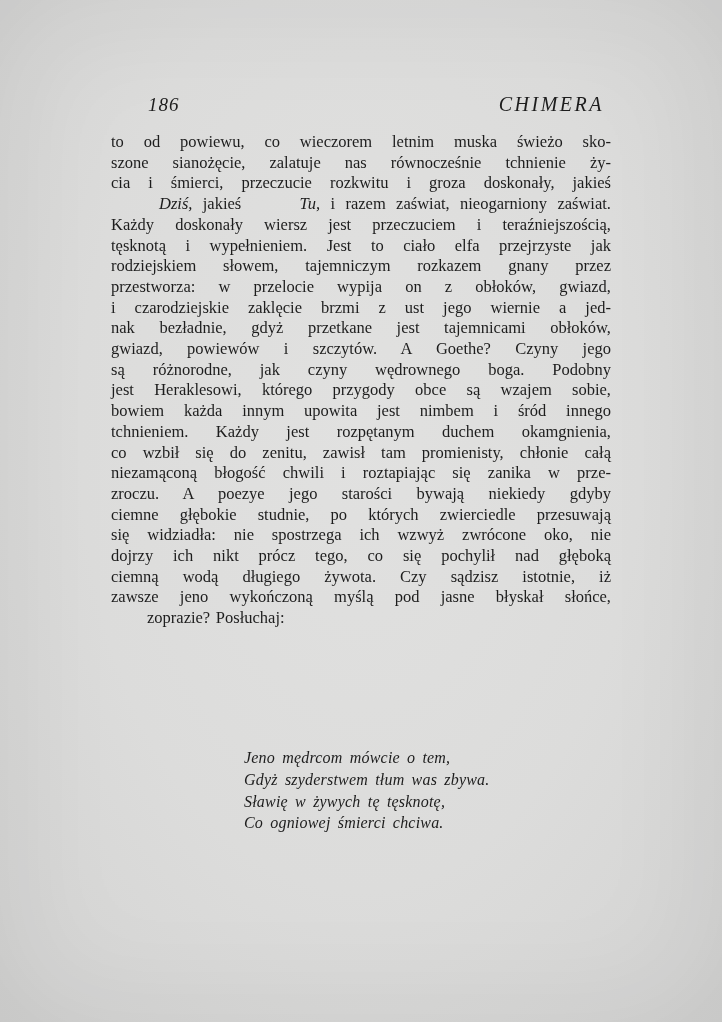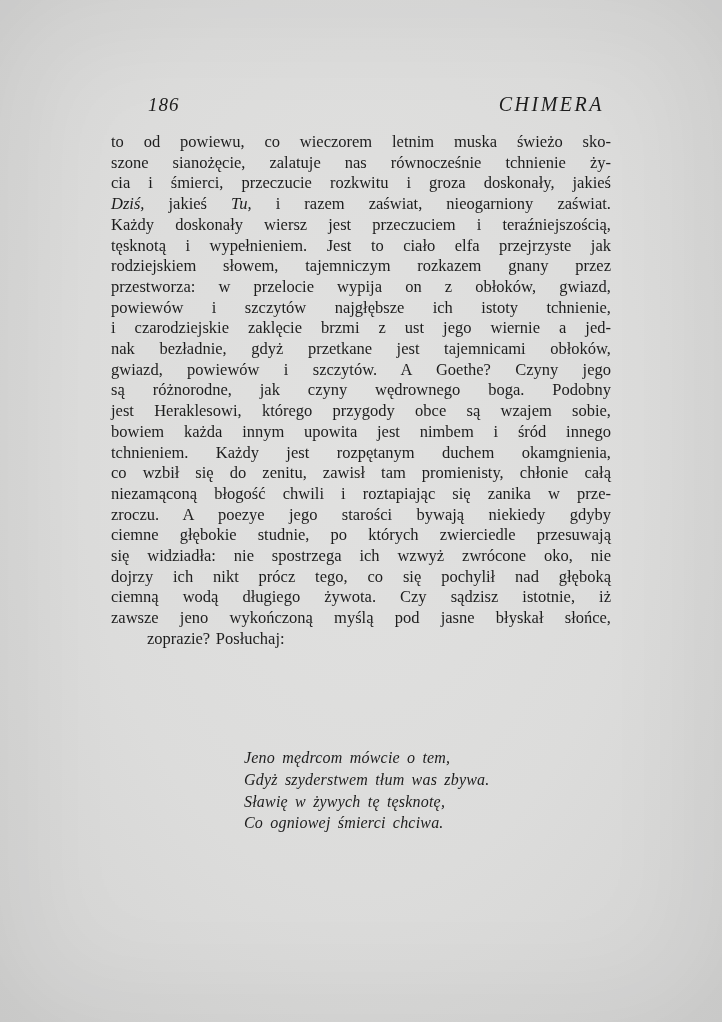--- a/index.html
+++ b/index.html
@@ -38,21 +38,21 @@
   }
   .body-block .line{
     text-align:justify;
     text-align-last:justify;
   }
   .body-block .line.free{
     text-align-last:left;
     margin-left:36px;
   }
   .line.indent{ text-indent:73px; }
-  .it{ font-style:italic; }
+  .it{ font-style:italic;margin-left:48px; }
   .verse-block{
     position:absolute;
     left:244px; top:747px;
     font-style:italic;
     font-size:16px;
     line-height:21.8px;
     word-spacing:3px;
     letter-spacing:0.2px;
   }
 </style>
@@ -68,21 +68,20 @@
 
   <div class="body-block">
       <div class="line"><span>to od powiewu, co wieczorem letnim muska świeżo sko-</span></div>
       <div class="line"><span>szone sianożęcie, zalatuje nas równocześnie tchnienie ży-</span></div>
       <div class="line"><span>cia i śmierci, przeczucie rozkwitu i groza doskonały, jakieś</span></div>
       <div class="line"><span class="it">Dziś,</span><span> jakieś </span><span class="it">Tu,</span><span> i razem zaświat, nieogarniony zaświat.</span></div>
       <div class="line"><span>Każdy doskonały wiersz jest przeczuciem i teraźniejszością,</span></div>
       <div class="line"><span>tęsknotą i wypełnieniem.  Jest to ciało elfa przejrzyste jak</span></div>
       <div class="line"><span>rodziejskiem słowem, tajemniczym rozkazem gnany przez</span></div>
       <div class="line"><span>przestworza: w przelocie wypija on z obłoków, gwiazd,</span></div>
-      <div class="line"><span>powiewów i szczytów najgłębsze ich istoty tchnienie,</span></div>
       <div class="line"><span>i czarodziejskie zaklęcie brzmi z ust jego wiernie a jed-</span></div>
       <div class="line"><span>nak bezładnie, gdyż przetkane jest tajemnicami obłoków,</span></div>
       <div class="line"><span>gwiazd, powiewów i szczytów.  A Goethe?  Czyny jego</span></div>
       <div class="line"><span>są różnorodne, jak czyny wędrownego boga.  Podobny</span></div>
       <div class="line"><span>jest Heraklesowi, którego przygody obce są wzajem sobie,</span></div>
       <div class="line"><span>bowiem każda innym upowita jest nimbem i śród innego</span></div>
       <div class="line"><span>tchnieniem.  Każdy jest rozpętanym duchem okamgnienia,</span></div>
       <div class="line"><span>co wzbił się do zenitu, zawisł tam promienisty, chłonie całą</span></div>
       <div class="line"><span>niezamąconą błogość chwili i roztapiając się zanika w prze-</span></div>
       <div class="line"><span>zroczu.  A poezye jego starości bywają niekiedy gdyby</span></div>

